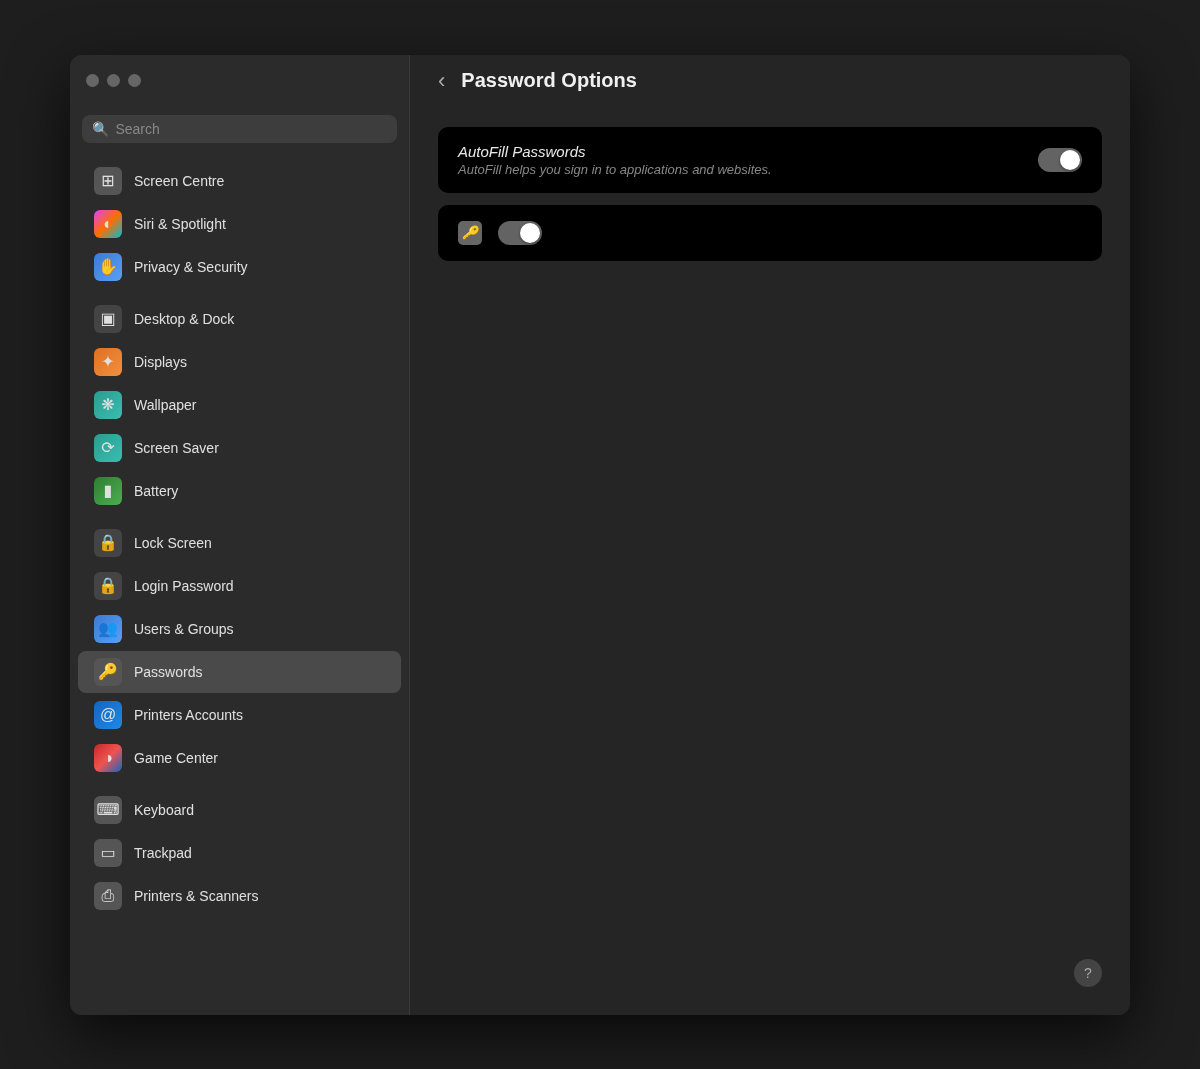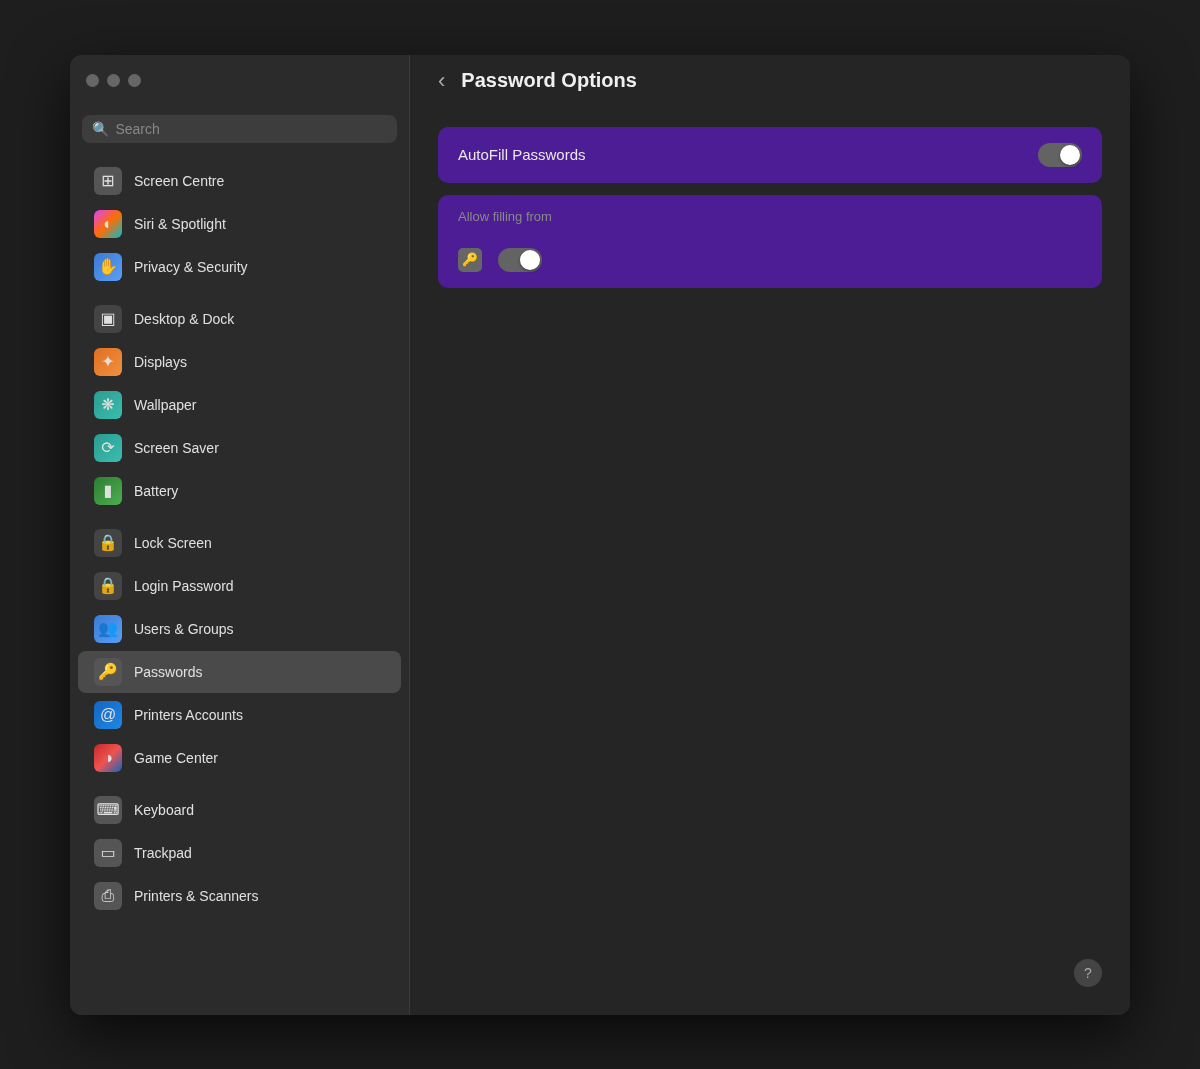--- a/index.html
+++ b/index.html
@@ -140,24 +140,25 @@
       font-size: 20px;
       font-weight: 700;
       color: #f0f0f0;
     }
     .content-body {
       flex: 1;
       padding: 20px 28px;
       overflow-y: auto;
     }
     .settings-card {
-      background: #4c1d95;
+      background: #000000;
       border-radius: 10px;
       margin-bottom: 12px;
       overflow: hidden;
+      font-style: italic;
     }
     .card-row {
       display: flex;
       align-items: center;
       padding: 16px 20px;
       gap: 16px;
     }
     .card-row-text {
       flex: 1;
     }
@@ -326,29 +327,29 @@
       <button class="back-button">‹</button>
       <span class="page-title">Password Options</span>
     </div>
     <div class="content-wrapper">
       <div class="content-body">
 
         <div class="settings-card">
           <div class="card-row">
             <div class="card-row-text">
               <div class="card-row-title">AutoFill Passwords</div>
+              <div class="card-row-subtitle">AutoFill helps you sign in to applications and websites.</div>
             </div>
             <div class="toggle on">
               <div class="toggle-knob"></div>
             </div>
           </div>
         </div>
 
         <div class="settings-card">
-          <div class="section-label">Allow filling from</div>
           <div class="card-row">
             <div class="icon-small">🔑</div>
             <div class="toggle on">
               <div class="toggle-knob"></div>
             </div>
           </div>
         </div>
       </div>
       <button class="help-button">?</button>
     </div>

